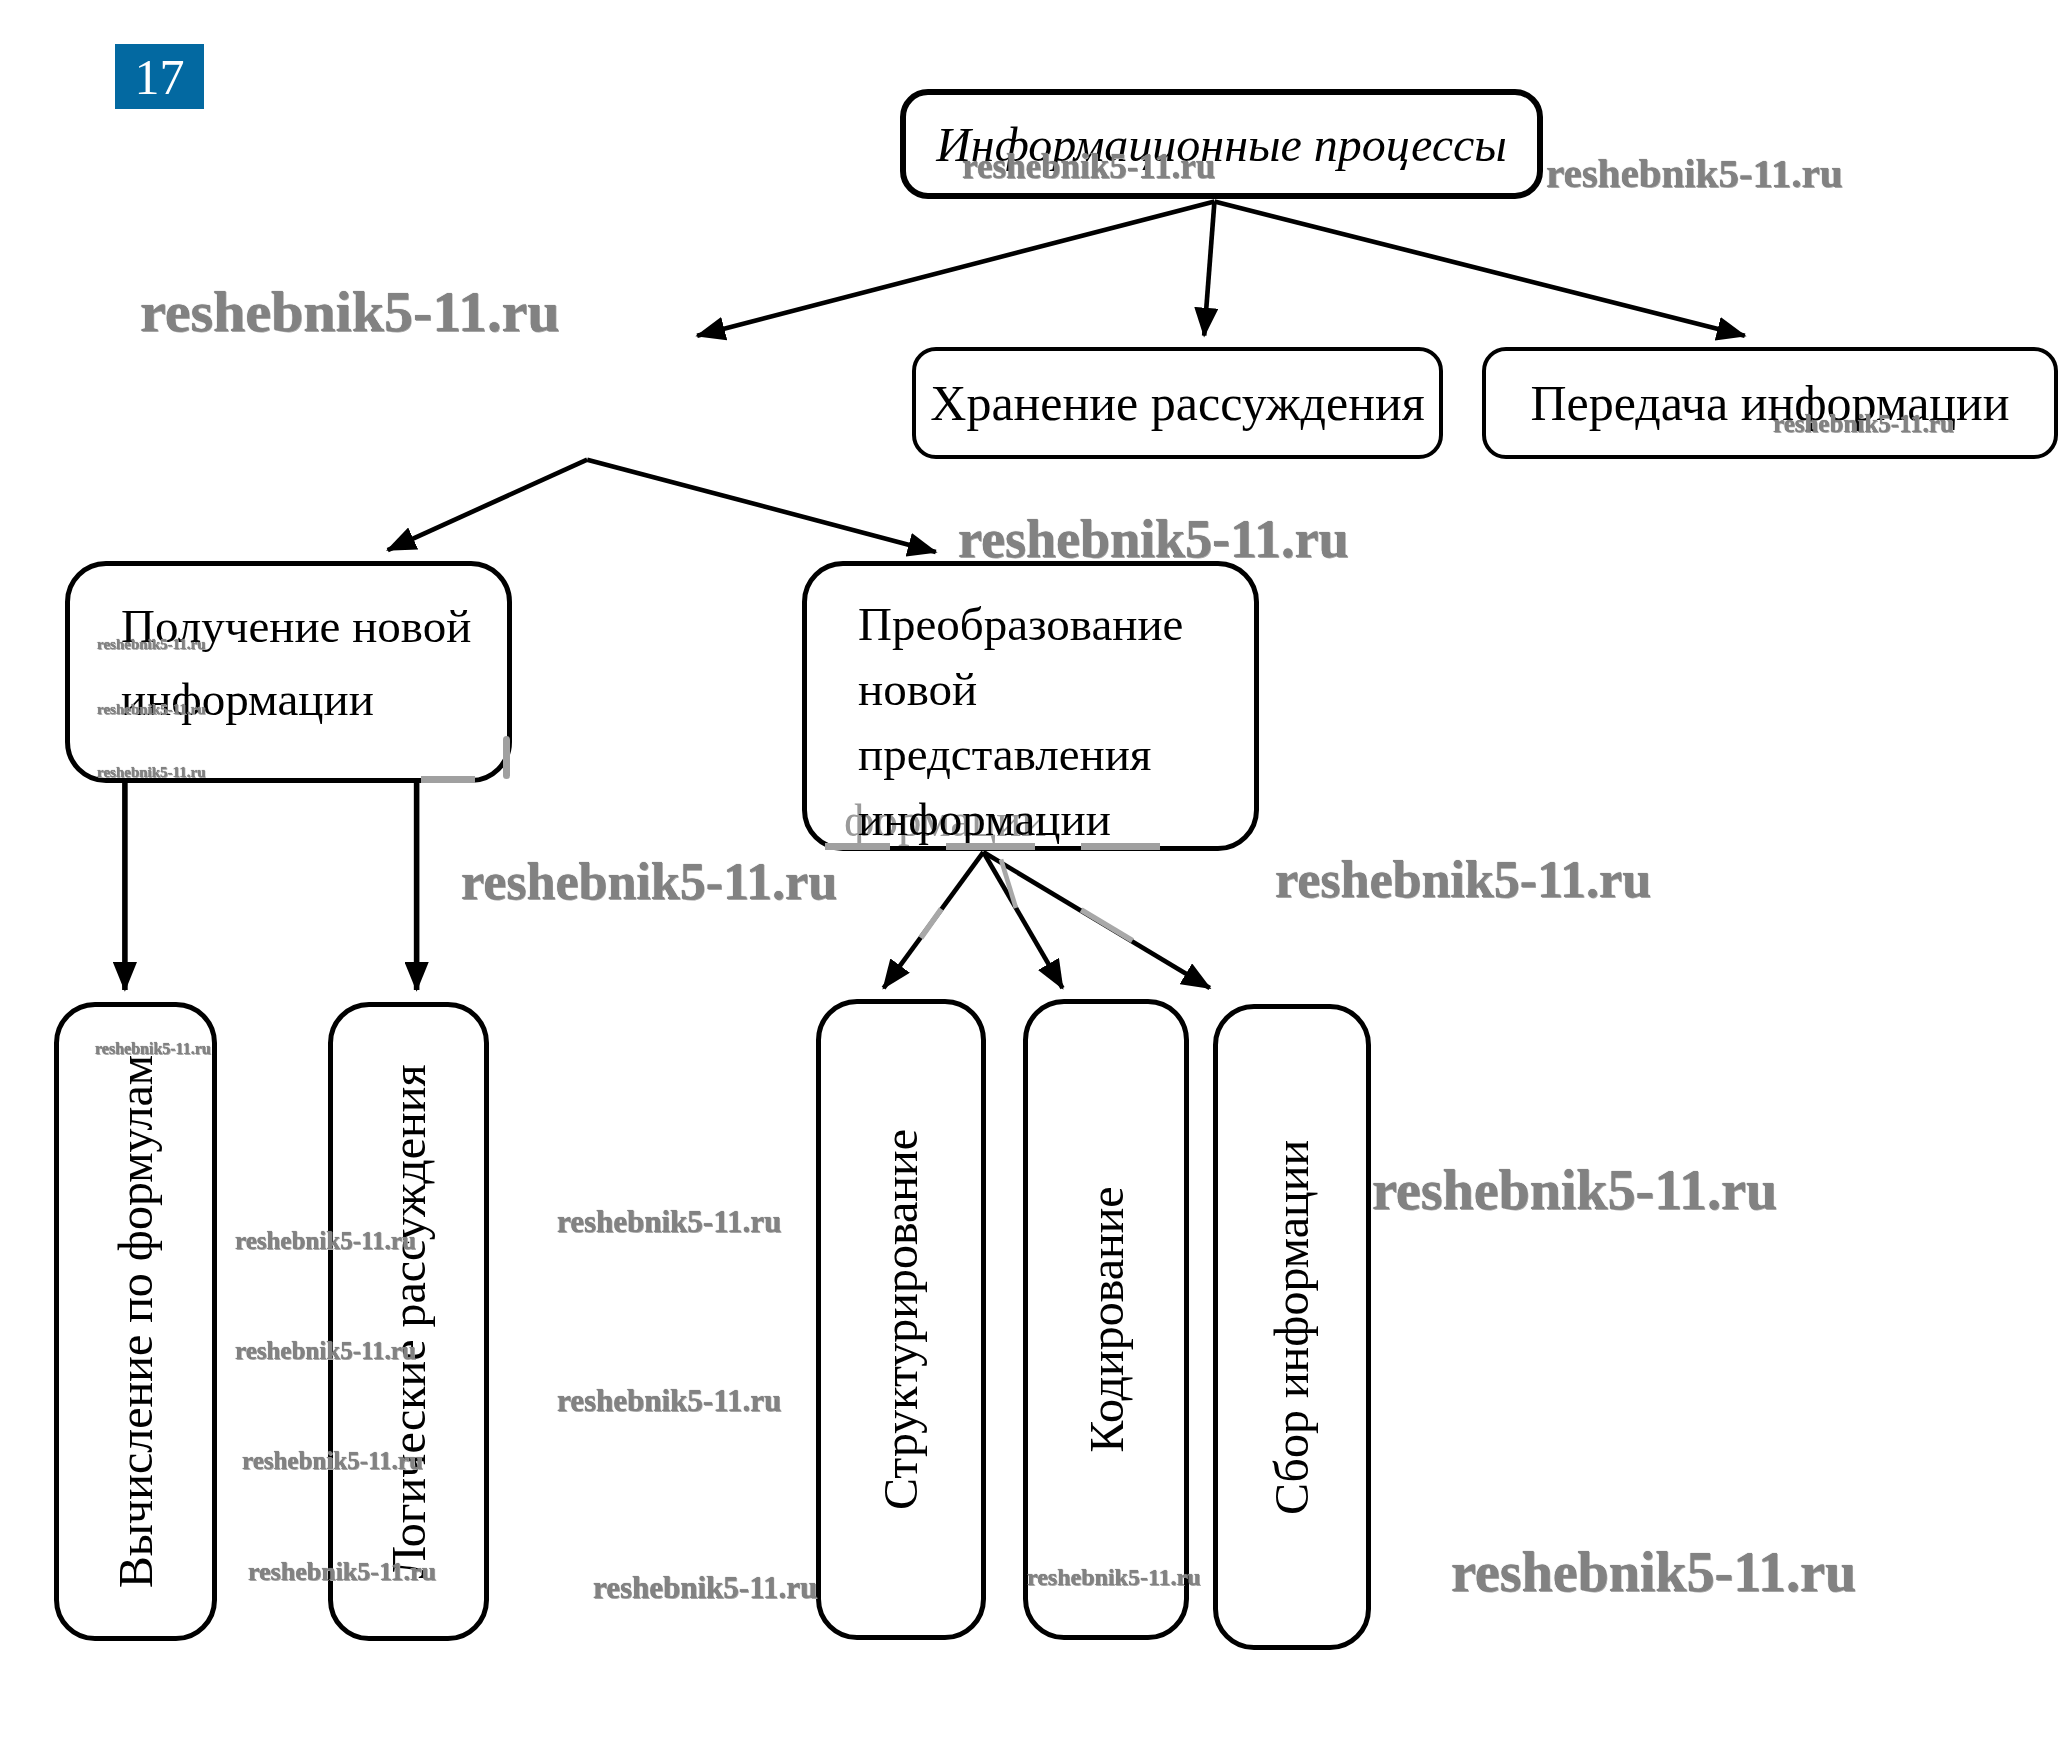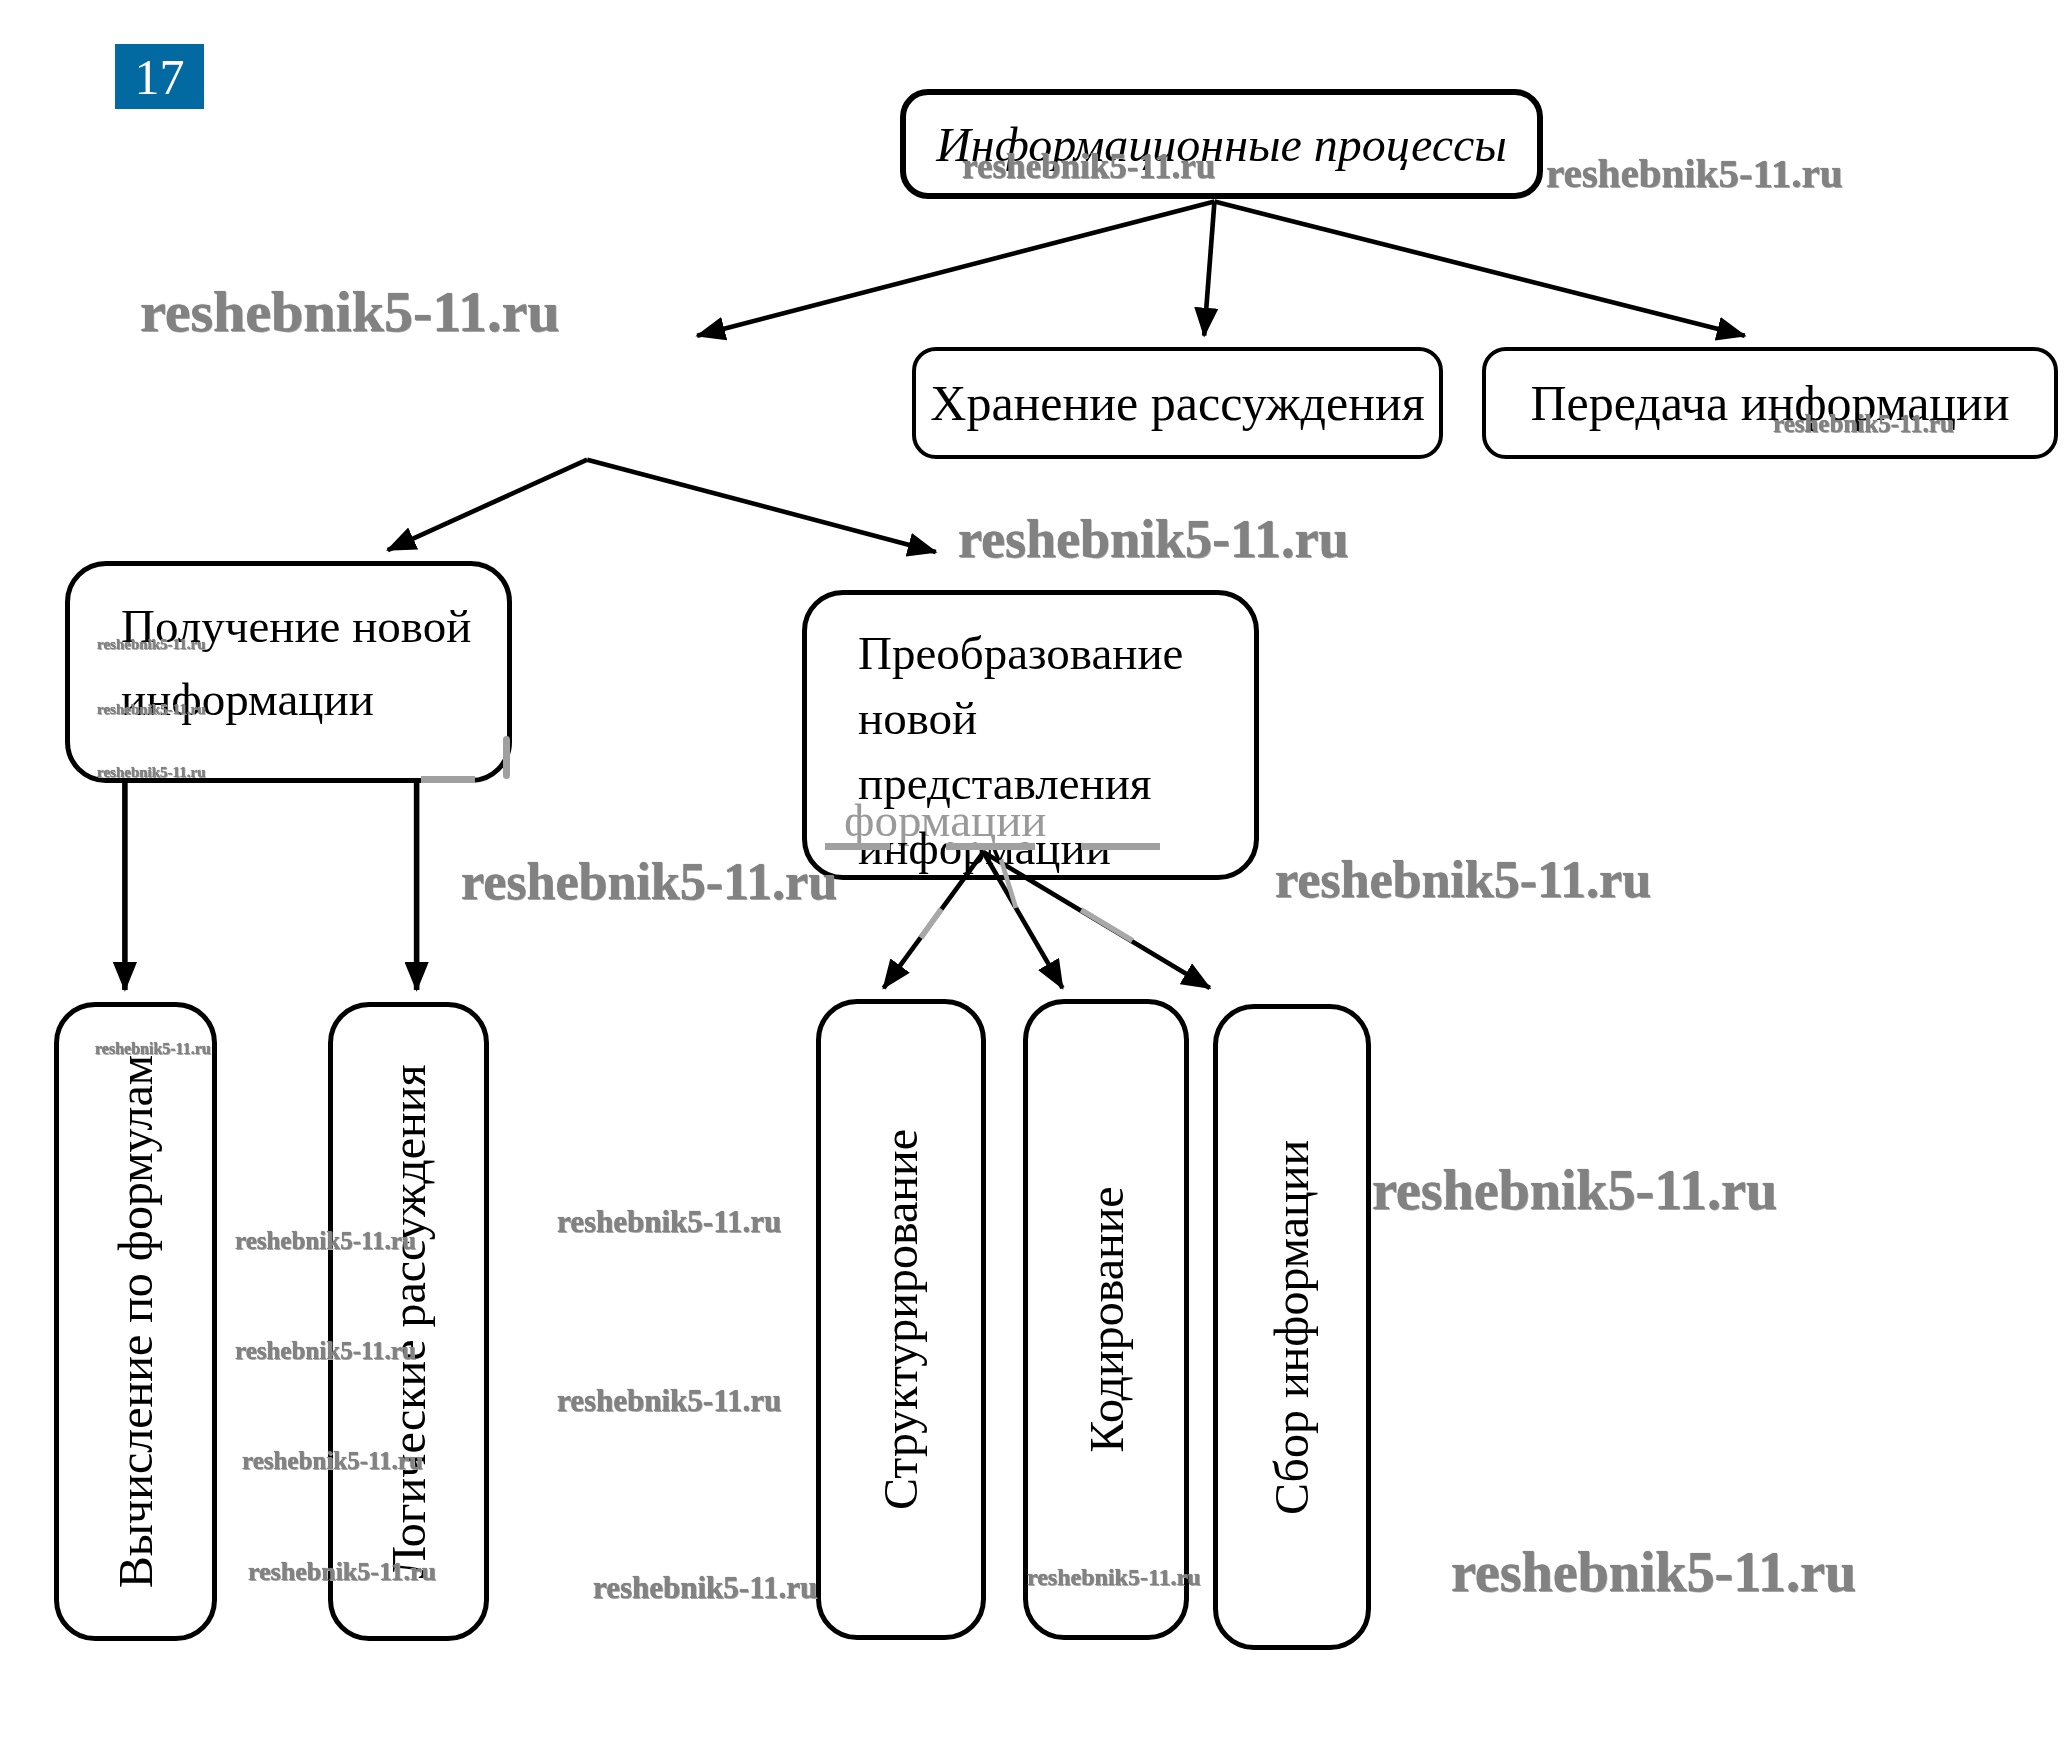--- a/index.html
+++ b/index.html
@@ -15,21 +15,21 @@
     position:absolute;background:#fff;border:5.6px solid #000;box-sizing:border-box;
   }
   .hbox{display:flex;align-items:center;justify-content:center;text-align:center;}
   .root{left:900px;top:89px;width:643px;height:110px;border-radius:28px;font-size:48px;border-width:6.5px;font-style:italic;}
   .lvl2{border-radius:24px;font-size:50px;border-width:4.7px;}
   .b-obrabotka{left:329px;top:347px;width:561px;height:112px;}
   .b-hranenie{left:912px;top:347px;width:531px;height:112px;}
   .b-peredacha{left:1482px;top:347px;width:576px;height:112px;}
   .lvl3{border-radius:41px;font-size:47px;border-width:5.6px;line-height:65px;}
   .b-poluchenie{left:65px;top:561px;width:447px;height:222px;padding:24px 0 0 51px;line-height:73px;}
-  .b-preobraz{left:802px;top:590px;width:457px;height:290px;padding:26px 0 0 51px;}
+  .b-preobraz{left:802px;top:561px;width:457px;height:290px;padding:26px 0 0 51px;}
   .vbox{border-radius:41px;display:flex;align-items:center;justify-content:center;}
   .vlabel{transform:rotate(-90deg);white-space:nowrap;font-size:48px;}
   .b-vych{left:54px;top:1002px;width:163px;height:639px;}
   .b-logic{left:328px;top:1002px;width:161px;height:639px;}
   .b-strukt{left:816px;top:999px;width:170px;height:641px;}
   .b-kodir{left:1023px;top:999px;width:166px;height:641px;}
   .b-sbor{left:1213px;top:1004px;width:158px;height:646px;}
   .arrows{position:absolute;left:0;top:0;width:2071px;height:1760px;z-index:3;pointer-events:none;}
   .wm-layer{position:absolute;left:0;top:0;width:2071px;height:1760px;z-index:2;pointer-events:none;}
   .wm{

